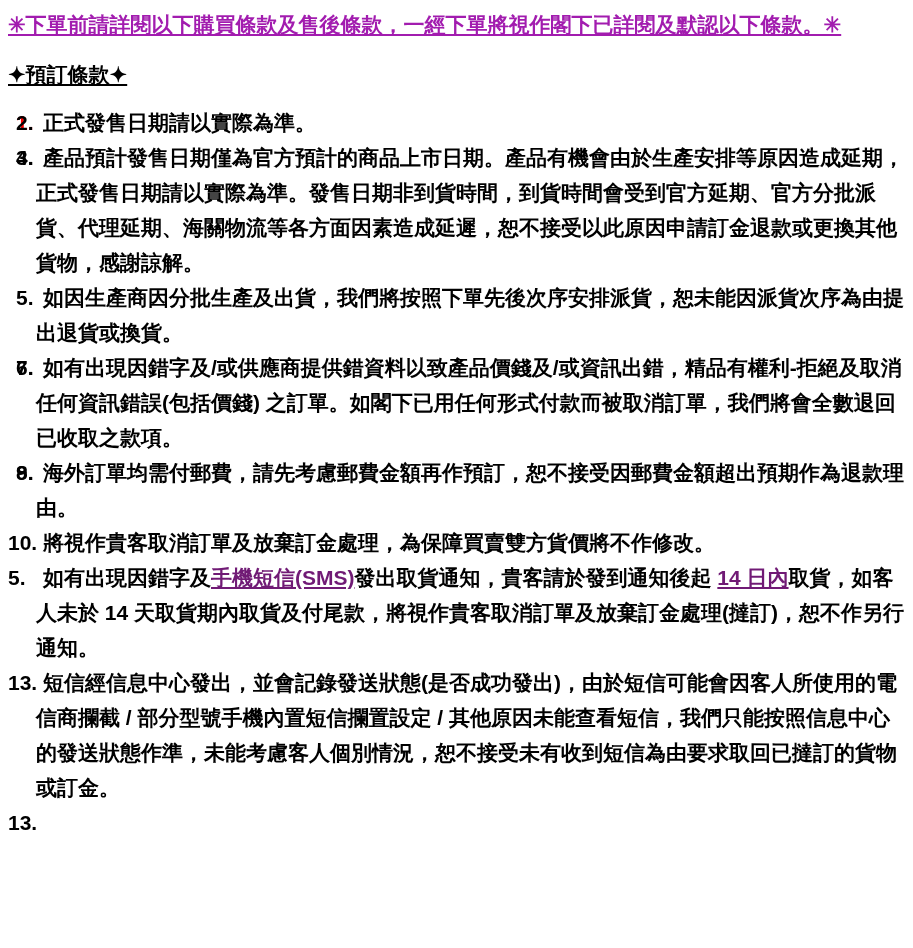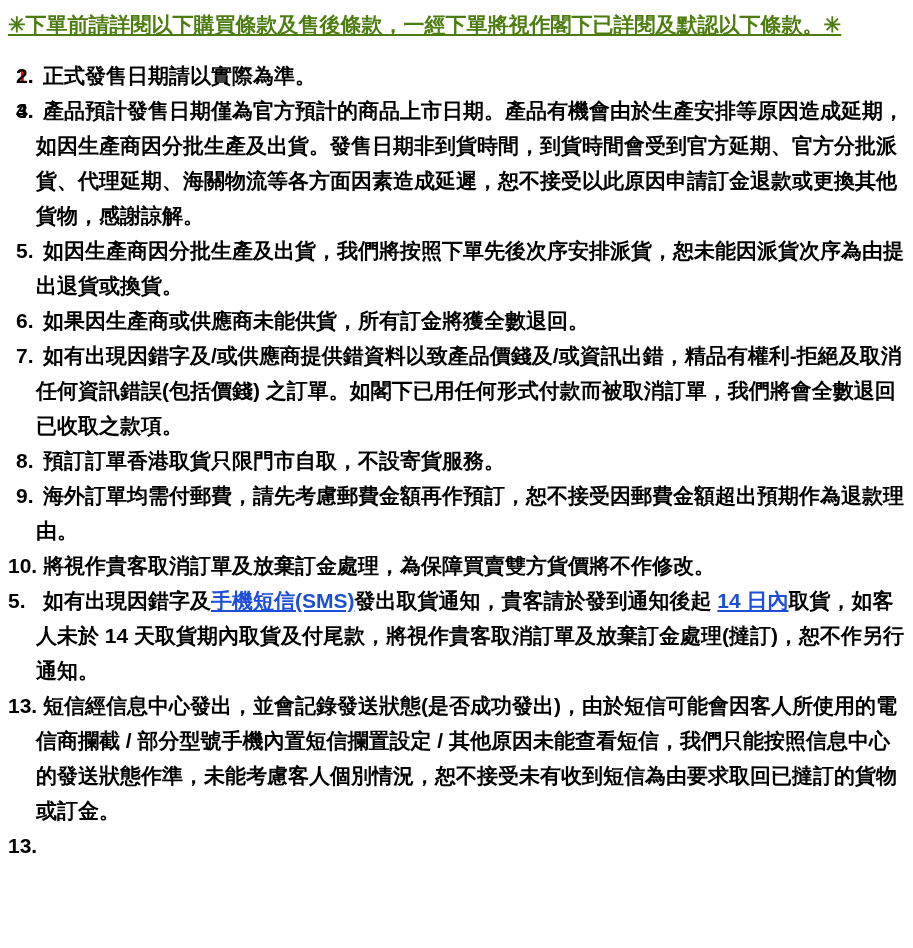--- a/index.html
+++ b/index.html
@@ -8,21 +8,21 @@
     min-height: 948px;
     box-sizing: border-box;
     background: #ffffff;
     padding: 8px 6px 6px 8px;
     font-family: "Liberation Sans", sans-serif;
     font-weight: bold;
     color: #000000;
     font-size: 21px;
   }
   .header-line {
-    color: #4d7c0f;
+    color: #a21caf;
     text-decoration: underline;
     line-height: 34px;
     margin-bottom: 16px;
   }
   .section-title {
     color: #000000;
     text-decoration: underline;
     line-height: 34px;
     margin-bottom: 13px;
     display: inline-block;
@@ -37,70 +37,71 @@
   }
   .item .num {
     position: absolute;
     left: 8px;
     top: 0;
     text-indent: 0;
   }
   .item.wide .num { left: 0; }
   .item.red { color: #ff0000; }
   .hl-red {
-    color: #1d4ed8;
+    color: #701a75;
     text-decoration: underline;
   }
 </style>
 </head>
 <body>
 
 <div class="page">
 
   <div class="header-line">✳下單前請詳閱以下購買條款及售後條款，一經下單將視作閣下已詳閱及默認以下條款。✳</div>
 
+  <div>
+    <span class="section-title">✦預訂條款✦</span>
+  </div>
 
   <div class="terms">
 
     <div class="item red">
       <span class="num">1.</span>
     </div>
 
     <div class="item">
       <span class="num">2.</span>
       <span>正式發售日期請以實際為準。</span>
     </div>
 
     <div class="item">
       <span class="num">3.</span>
     </div>
 
     <div class="item">
       <span class="num">4.</span>
-      <span>產品預計發售日期僅為官方預計的商品上市日期。產品有機會由於生產安排等原因造成延期，如因生產商因分批生產及出貨。發售日期非到貨時間，到貨時間會受到官方延期、官方分批派貨、代理延期、海關物流等各方面因素造成延遲，恕不接受以此原因申請訂金退款或更換其他貨物，感謝諒解。</span>
+      <span>產品預計發售日期僅為官方預計的商品上市日期。產品有機會由於生產安排等原因造成延期，正式發售日期請以實際為準。發售日期非到貨時間，到貨時間會受到官方延期、官方分批派貨、代理延期、海關物流等各方面因素造成延遲，恕不接受以此原因申請訂金退款或更換其他貨物，感謝諒解。</span>
     </div>
 
     <div class="item">
       <span class="num">5.</span>
       <span>如因生產商因分批生產及出貨，我們將按照下單先後次序安排派貨，恕未能因派貨次序為由提出退貨或換貨。</span>
     </div>
 
     <div class="item">
       <span class="num">6.</span>
-      <span>如果因生產商或供應商未能供貨，所有訂金將獲全數退回。</span>
     </div>
 
     <div class="item">
       <span class="num">7.</span>
       <span>如有出現因錯字及/或供應商提供錯資料以致產品價錢及/或資訊出錯，精品有權利-拒絕及取消任何資訊錯誤(包括價錢) 之訂單。如閣下已用任何形式付款而被取消訂單，我們將會全數退回已收取之款項。</span>
     </div>
 
     <div class="item">
       <span class="num">8.</span>
-      <span>預訂訂單香港取貨只限門市自取，不設寄貨服務。</span>
     </div>
 
     <div class="item">
       <span class="num">9.</span>
       <span>海外訂單均需付郵費，請先考慮郵費金額再作預訂，恕不接受因郵費金額超出預期作為退款理由。</span>
     </div>
 
     <div class="item wide">
       <span class="num">10.</span>
       <span>將視作貴客取消訂單及放棄訂金處理，為保障買賣雙方貨價將不作修改。</span>

